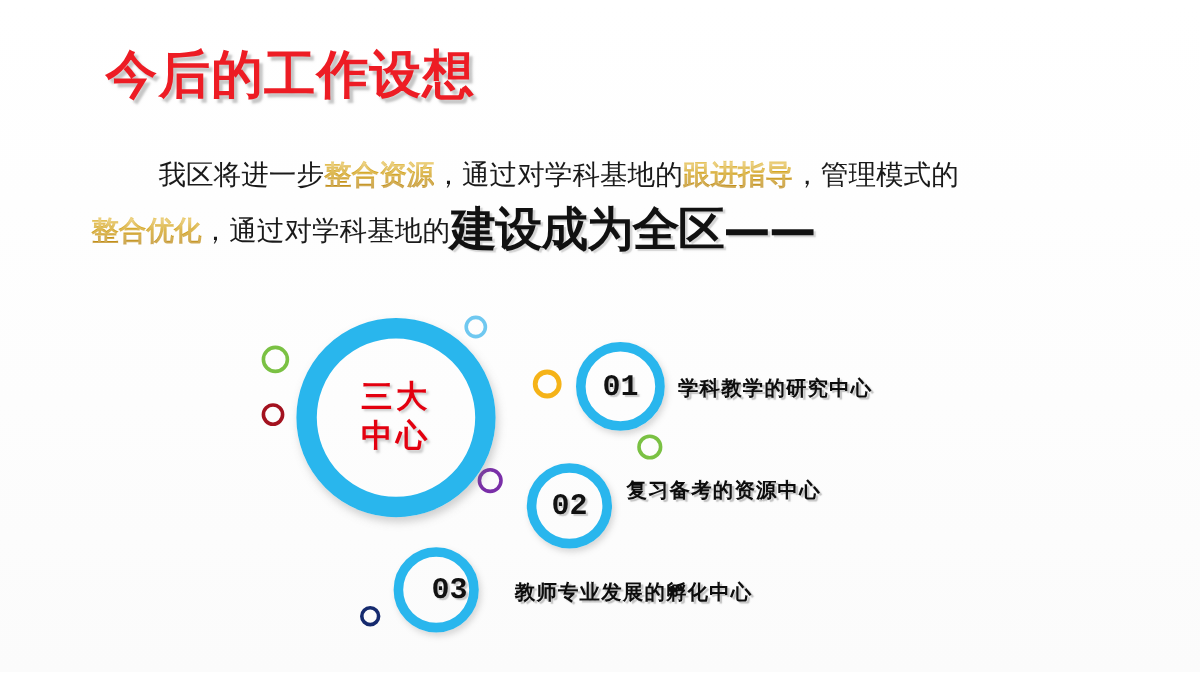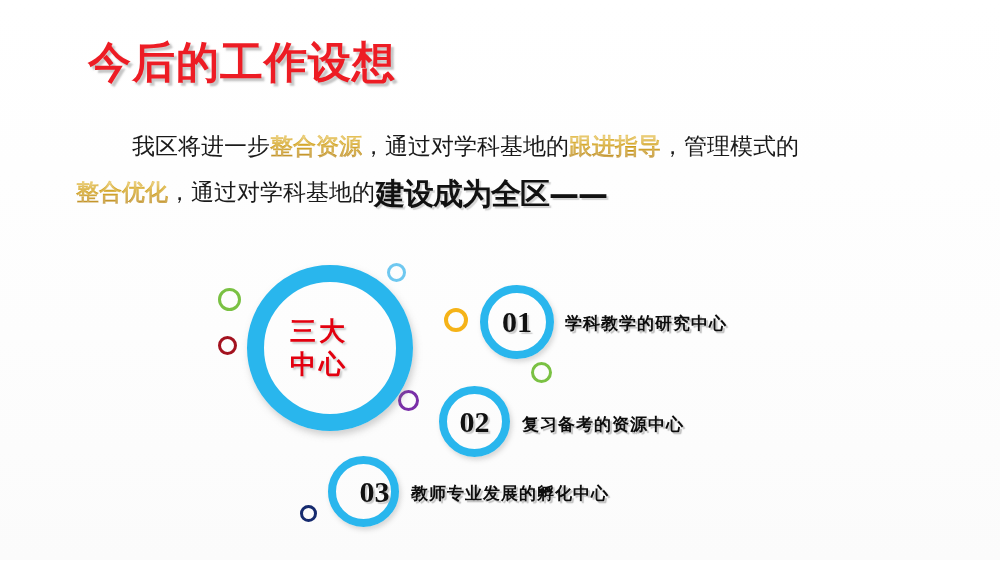--- a/index.html
+++ b/index.html
@@ -58,21 +58,21 @@
     font-weight: bold;
     color: #D9A520;
     background: linear-gradient(180deg, #EFD27A 0%, #D2A119 45%, #B9861A 100%);
     -webkit-background-clip: text;
     background-clip: text;
     -webkit-text-fill-color: transparent;
     text-shadow: 0 1px 0 rgba(255,255,255,0.25);
   }
   .big-black {
     font-family: "DejaVu Sans", "Liberation Sans", sans-serif;
-    font-size: 30px;
+    font-size: 39px;
     font-weight: bold;
     color: #111111;
     letter-spacing: -1px;
     text-shadow: 2px 2px 1px rgba(170,170,170,0.5);
     vertical-align: -4px;
   }
 
   
   #diagram {
     position: absolute;
@@ -95,21 +95,21 @@
     left: 247px;
     top: 29px;
     width: 166px;
     height: 166px;
     border-width: 17px;
     border-color: #29B6ED;
     box-shadow: 2px 4px 7px rgba(120,120,120,0.35);
   }
   #hub-label {
     position: absolute;
-    left: 236px;
+    left: 247px;
     top: 29px;
     width: 166px;
     height: 166px;
     display: flex;
     flex-direction: column;
     align-items: center;
     justify-content: center;
     font-family: "DejaVu Sans", "Liberation Sans", sans-serif;
     font-size: 26px;
     font-weight: bold;
@@ -124,23 +124,23 @@
   .node-ring {
     border-width: 8px;
     border-color: #29B6ED;
     box-shadow: 2px 3px 5px rgba(130,130,130,0.3);
   }
   .node-num {
     position: absolute;
     display: flex;
     align-items: center;
     justify-content: center;
-    font-family: Liberation Serif, serif;
-    font-weight: bold;
-    font-size: 30px;
+    font-family: Liberation Mono, monospace;
+    font-weight: bold;
+    font-size: 25px;
     color: #111111;
     letter-spacing: 0px;
     text-shadow: 2px 2px 1px rgba(160,160,160,0.55);
   }
   .node-label {
     position: absolute;
     font-family: "DejaVu Sans", "Liberation Sans", sans-serif;
     font-size: 17px;
     font-weight: bold;
     color: #0d0d0d;
@@ -149,25 +149,25 @@
     text-shadow: 2px 2px 1px rgba(150,150,150,0.6);
   }
 
   
   #node1-ring { left: 480px; top: 49px; width: 74px; height: 74px; }
   #node1-num  { left: 480px; top: 49px; width: 74px; height: 74px; }
   #node1-label{ left: 565px; top: 76px; }
   
   #node2-ring { left: 439px; top: 150px; width: 71px; height: 71px; }
   #node2-num  { left: 439px; top: 150px; width: 71px; height: 71px; }
-  #node2-label{ left: 522px; top: 177px; text-align: right; }
+  #node2-label{ left: 522px; top: 161px; text-align: right; }
   
   #node3-ring { left: 328px; top: 220px; width: 71px; height: 71px; }
   #node3-num  { left: 339px; top: 220px; width: 71px; height: 71px; }
-  #node3-label{ left: 411px; top: 246px; }
+  #node3-label{ left: 429px; top: 246px; }
 
   
   .deco {
     position: absolute;
     border-radius: 50%;
     box-sizing: border-box;
     border-style: solid;
   }
 </style>
 </head>

